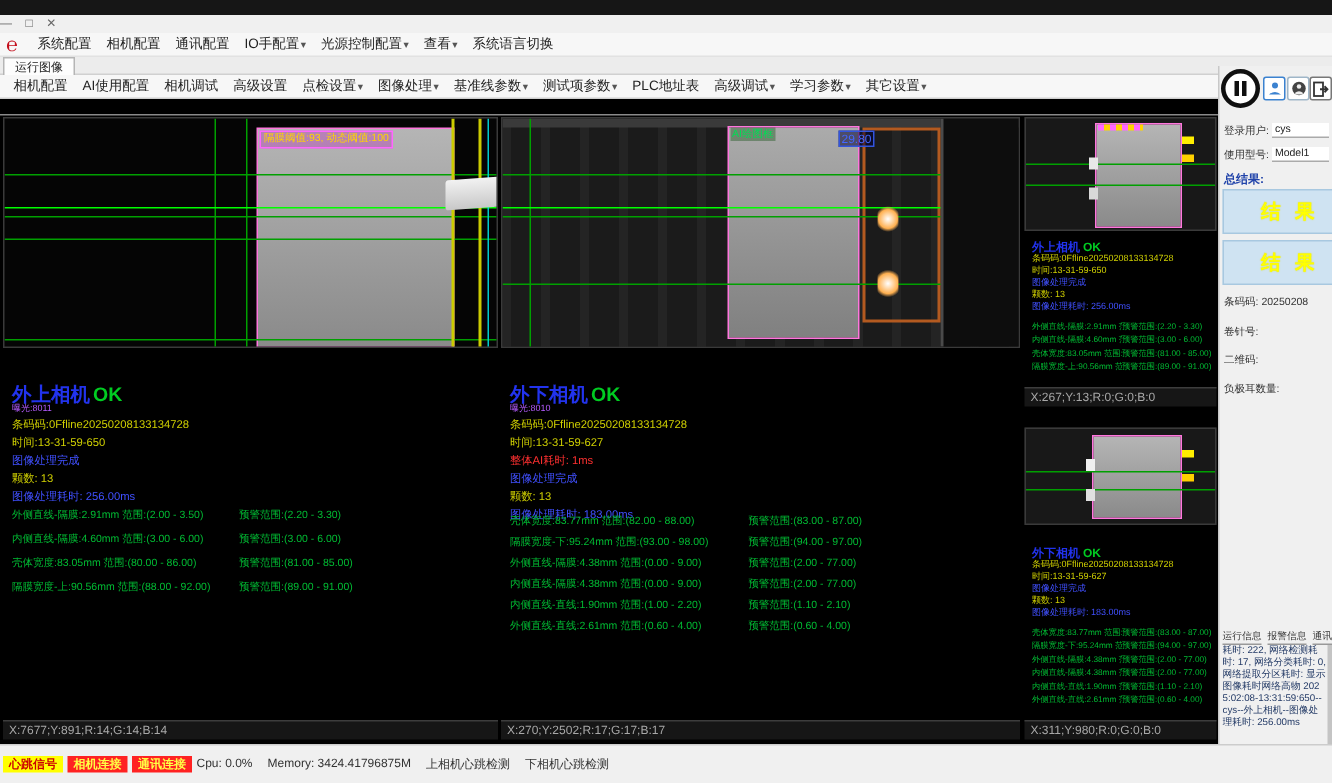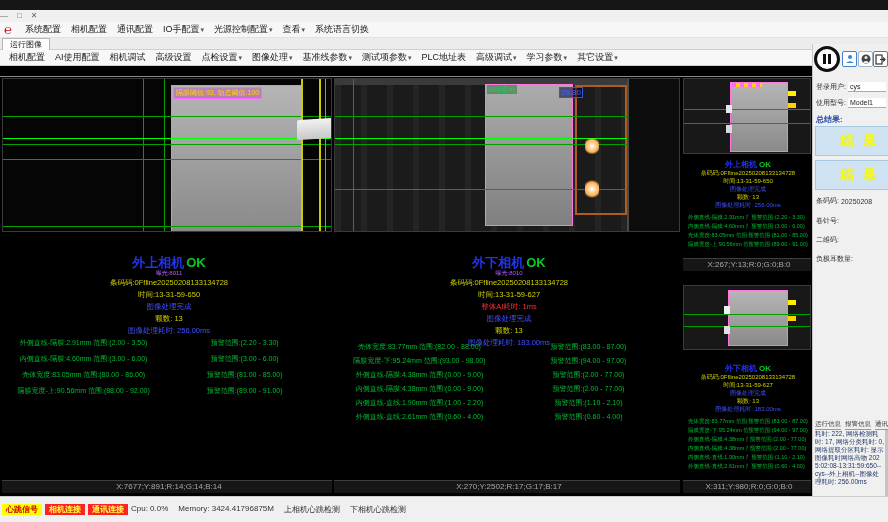--- a/index.html
+++ b/index.html
@@ -15,21 +15,21 @@
   .menubar { position:absolute; left:0; top:22px; width:888px; height:16px; background:#f7f7f7; border-bottom:1px solid #e2e2e2; display:flex; align-items:center; }
   .logo { width:13px; height:13px; margin:0 3px 0 4px; color:#c4101d; font-size:13px; font-weight:bold; font-style:italic; line-height:13px; }
   .bar-item { display:inline-block; font-size:9px; color:#222; padding:0 5px; line-height:15px; white-space:nowrap; cursor:default; }
   .arr { font-size:7px; color:#555; margin-left:1px; }
 
   .tabrow { position:absolute; left:0; top:38px; width:888px; height:12px; background:#ececec; border-bottom:1px solid #d0d0d0; }
   .tab { position:absolute; left:2px; top:0; height:12px; background:#fdfdfd; border:1px solid #b5b5b5; border-bottom:none; font-size:8px; color:#222; padding:0 7px; line-height:11px; }
 
   .toolbar { position:absolute; left:0; top:50px; width:888px; height:16px; background:#f7f7f7; border-bottom:1px solid #cfcfcf; display:flex; align-items:center; padding-left:4px; }
 
-  .main { position:absolute; left:0; top:66px; width:888px; height:430px; background:#000;text-align:center; }
+  .main { position:absolute; left:0; top:66px; width:888px; height:430px; background:#000; }
   .hline { position:absolute; left:0; top:10px; width:812px; height:1px; background:#8a8a8a; }
 
   .imgbox { position:absolute; background:#050505; border:1px solid #3a3a3a; overflow:hidden; }
   #img-left   { left:2px;   top:12px;  width:330px; height:154px; }
   #img-mid    { left:334px; top:12px;  width:346px; height:154px; background:#1c1c1c; }
   #img-rt     { left:683px; top:12px;  width:128px; height:76px;  background:#181818; }
   #img-rb     { left:683px; top:219px; width:128px; height:65px;  background:#181818; }
 
   .product { position:absolute; background:linear-gradient(180deg,#b5b5b5,#8a8a8a); border:1px solid #ff77dd; }
   .glineh { position:absolute; height:1px; background:#00a000; }

